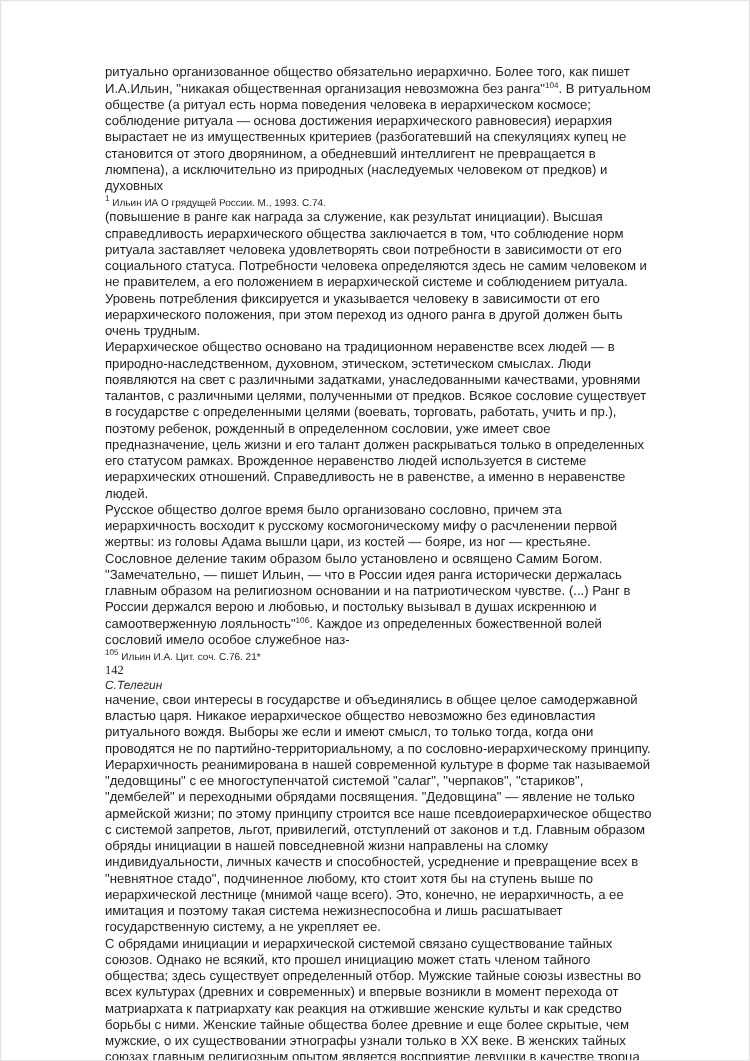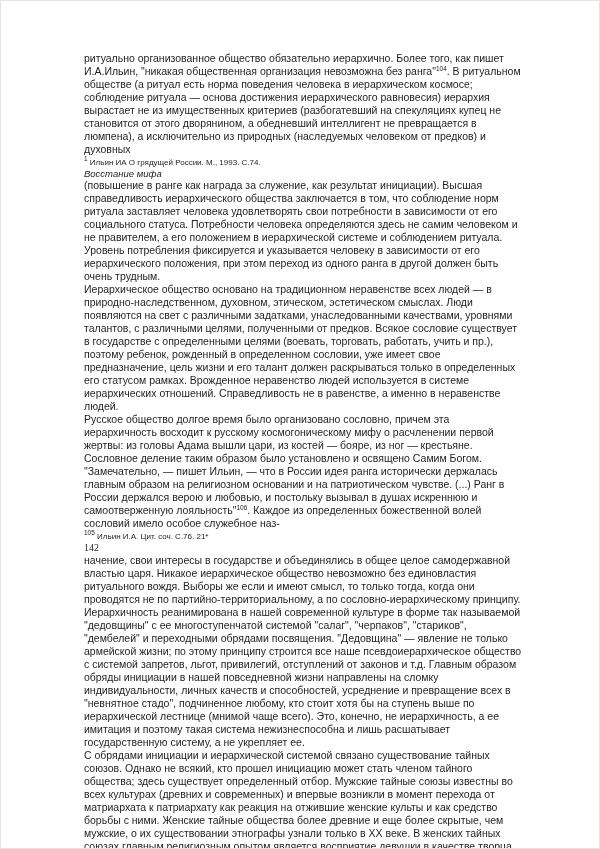--- a/index.html
+++ b/index.html
@@ -56,23 +56,23 @@
     letter-spacing: 0;
   }
 </style>
 </head>
 <body>
 
 <div class="sheet">
   <div class="column" id="text-column">
       <p class="para">ритуально организованное общество обязательно иерархично. Более того, как пишет И.А.Ильин, "никакая общественная организация невозможна без ранга"<sup class="fn-ref">104</sup>. В ритуальном обществе (а ритуал есть норма поведения человека в иерархическом космосе; соблюдение ритуала — основа достижения иерархического равновесия) иерархия вырастает не из имущественных критериев (разбогатевший на спекуляциях купец не становится от этого дворянином, а обедневший интеллигент не превращается в люмпена), а исключительно из природных (наследуемых человеком от предков) и духовных</p>
       <p class="footnote"><sup class="fn-ref">1</sup> Ильин ИА О грядущей России. М., 1993. С.74.</p>
-      <p class="runhead">Восстание мифа</p>
       <p class="para">(повышение в ранге как награда за служение, как результат инициации). Высшая справедливость иерархического общества заключается в том, что соблюдение норм ритуала заставляет человека удовлетворять свои потребности в зависимости от его социального статуса. Потребности человека определяются здесь не самим человеком и не правителем, а его положением в иерархической системе и соблюдением ритуала. Уровень потребления фиксируется и указывается человеку в зависимости от его иерархического положения, при этом переход из одного ранга в другой должен быть очень трудным.</p>
       <p class="para">Иерархическое общество основано на традиционном неравенстве всех людей — в природно-наследственном, духовном, этическом, эстетическом смыслах. Люди появляются на свет с различными задатками, унаследованными качествами, уровнями талантов, с различными целями, полученными от предков. Всякое сословие существует в государстве с определенными целями (воевать, торговать, работать, учить и пр.), поэтому ребенок, рожденный в определенном сословии, уже имеет свое предназначение, цель жизни и его талант должен раскрываться только в определенных его статусом рамках. Врожденное неравенство людей используется в системе иерархических отношений. Справедливость не в равенстве, а именно в неравенстве людей.</p>
       <p class="para">Русское общество долгое время было организовано сословно, причем эта иерархичность восходит к русскому космогоническому мифу о расчленении первой жертвы: из головы Адама вышли цари, из костей — бояре, из ног — крестьяне. Сословное деление таким образом было установлено и освящено Самим Богом. "Замечательно, — пишет Ильин, — что в России идея ранга исторически держалась главным образом на религиозном основании и на патриотическом чувстве. (...) Ранг в России держался верою и любовью, и постольку вызывал в душах искреннюю и самоотверженную лояльность"<sup class="fn-ref">106</sup>. Каждое из определенных божественной волей сословий имело особое служебное наз-</p>
       <p class="footnote"><sup class="fn-ref">105</sup> Ильин И.А. Цит. соч. С.76. 21*</p>
       <p class="pagenum">142</p>
+      <p class="runhead">С.Телегин</p>
       <p class="para">начение, свои интересы в государстве и объединялись в общее целое самодержавной властью царя. Никакое иерархическое общество невозможно без единовластия ритуального вождя. Выборы же если и имеют смысл, то только тогда, когда они проводятся не по партийно-территориальному, а по сословно-иерархическому принципу.</p>
       <p class="para">Иерархичность реанимирована в нашей современной культуре в форме так называемой "дедовщины" с ее многоступенчатой системой "салаг", "черпаков", "стариков", "дембелей" и переходными обрядами посвящения. "Дедовщина" — явление не только армейской жизни; по этому принципу строится все наше псевдоиерархическое общество с системой запретов, льгот, привилегий, отступлений от законов и т.д. Главным образом обряды инициации в нашей повседневной жизни направлены на сломку индивидуальности, личных качеств и способностей, усреднение и превращение всех в "невнятное стадо", подчиненное любому, кто стоит хотя бы на ступень выше по иерархической лестнице (мнимой чаще всего). Это, конечно, не иерархичность, а ее имитация и поэтому такая система нежизнеспособна и лишь расшатывает государственную систему, а не укрепляет ее.</p>
       <p class="para">С обрядами инициации и иерархической системой связано существование тайных союзов. Однако не всякий, кто прошел инициацию может стать членом тайного общества; здесь существует определенный отбор. Мужские тайные союзы известны во всех культурах (древних и современных) и впервые возникли в момент перехода от матриархата к патриархату как реакция на отжившие женские культы и как средство борьбы с ними. Женские тайные общества более древние и еще более скрытые, чем мужские, о их существовании этнографы узнали только в XX веке. В женских тайных союзах главным религиозным опытом является восприятие девушки в качестве творца жизни и хранительницы священного очага. Женские тайные культы имели свой особый священный язык, осколком которого является современная русская матерная брань, а также сохранив-</p>
     </div>
 </div>
 
 </body></html>

